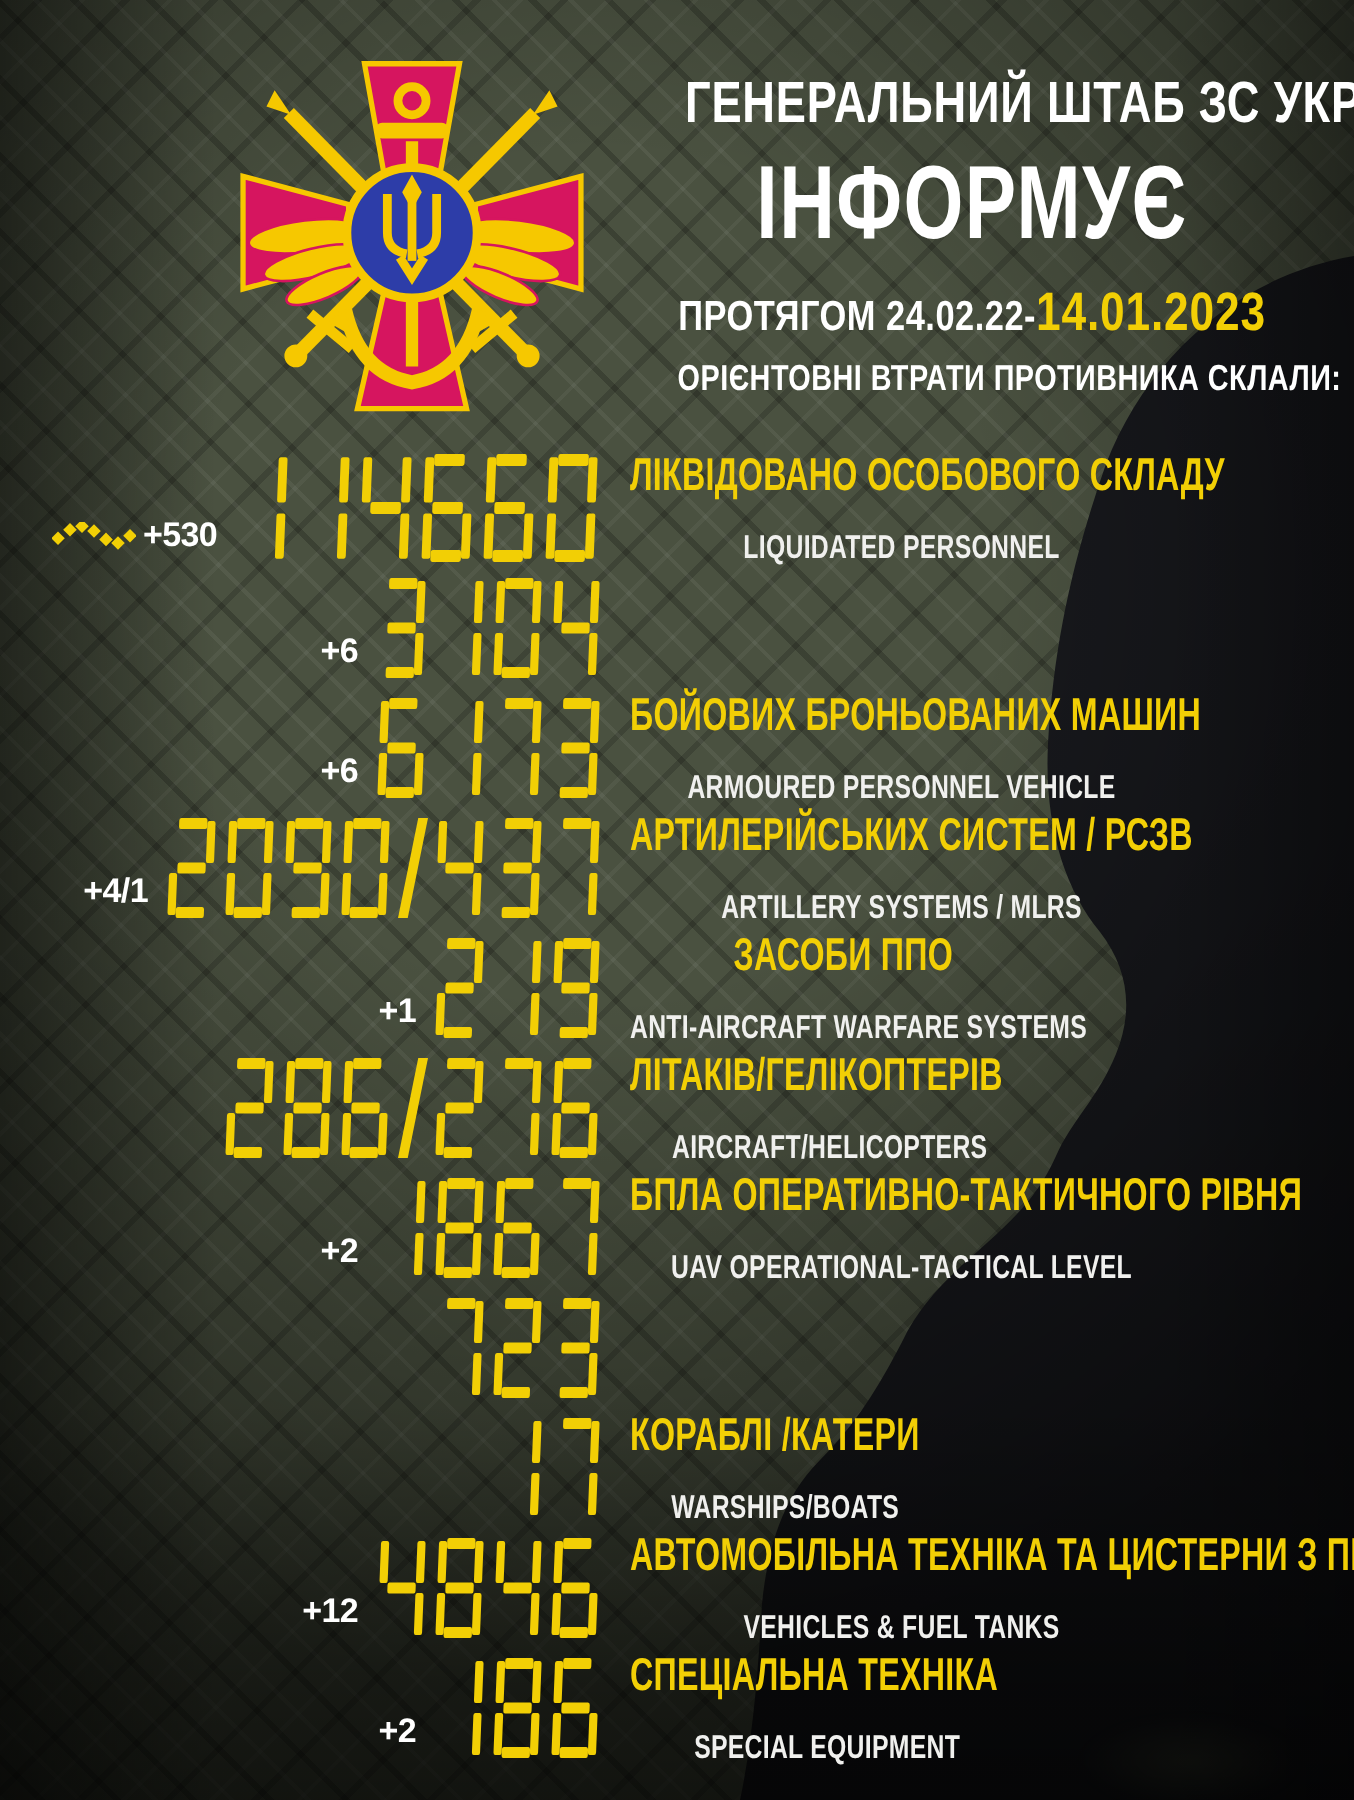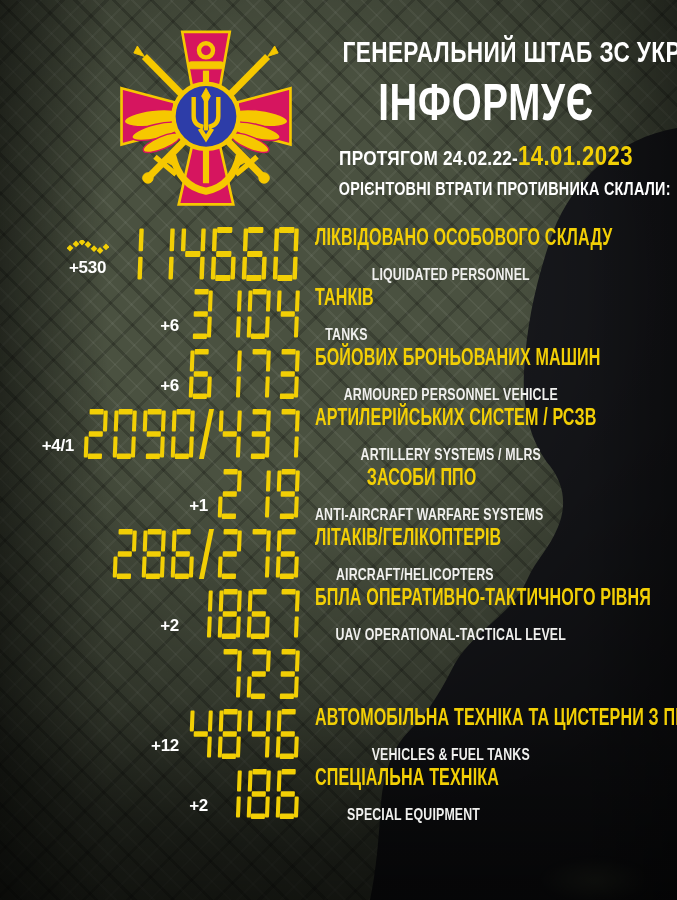--- a/index.html
+++ b/index.html
@@ -50,21 +50,21 @@
     transform:scaleX(.8);transform-origin:50% 50%;letter-spacing:.3px;
   }
 
   
   .list{position:absolute;z-index:4;left:0;top:224px;width:677px;display:flex;flex-direction:column;}
   .row{height:60px;display:flex;align-items:center;}
   .num-cell{
     width:302px;flex:0 0 302px;display:flex;align-items:flex-end;justify-content:flex-end;
     gap:7px;box-sizing:border-box;
   }
-  .approx-delta{display:flex;flex-direction:column;align-items:center;justify-content:flex-end;padding-bottom:3px;gap:3px;}
+  .approx-delta{display:flex;flex-direction:row;align-items:center;justify-content:flex-end;padding-bottom:3px;gap:3px;}
   .delta{color:#fff;font-weight:700;font-size:17px;white-space:nowrap;letter-spacing:-.3px;}
   .digits{display:flex;align-items:flex-end;}
   .dg{display:block;margin:0 1.5px;}
   .labels{display:flex;flex-direction:column;justify-content:center;padding-left:13px;gap:17px;min-width:0;text-align:center;}
   .uk{
     color:#f2cf05;font-weight:700;font-size:23px;line-height:1.0;white-space:nowrap;
     transform:scaleX(.70);transform-origin:0 50%;letter-spacing:.2px;
   }
   .en{
     color:#f0f0ee;font-weight:700;font-size:16.5px;line-height:1.0;white-space:nowrap;
@@ -267,24 +267,20 @@
             <svg class="dg" width="26" height="50" viewBox="-7 0 70 100" preserveAspectRatio="none">
               <g fill="#f2cf05" transform="skewX(-3)">
                 <rect x="0" y="3" width="11" height="42" rx="2.5"></rect>
                 <rect x="49" y="3" width="11" height="42" rx="2.5"></rect>
                 <rect x="11" y="44.5" width="38" height="11" rx="2.5"></rect>
                 <rect x="49" y="55" width="11" height="42" rx="2.5"></rect>
               </g>
             </svg>
           </div>
     </div>
-    <div class="labels">
-      <div class="uk">ТАНКІВ</div>
-      <div class="en">TANKS</div>
-    </div>
   </div>
 
   <div class="row">
     <div class="num-cell">
       <div class="approx-delta">
         <span class="delta">+6</span>
       </div>
       <div class="digits">
             <svg class="dg" width="26" height="50" viewBox="-7 0 70 100" preserveAspectRatio="none">
               <g fill="#f2cf05" transform="skewX(-3)">
@@ -594,20 +590,46 @@
                 <rect x="49" y="3" width="11" height="42" rx="2.5"></rect>
                 <rect x="11" y="44.5" width="38" height="11" rx="2.5"></rect>
                 <rect x="49" y="55" width="11" height="42" rx="2.5"></rect>
                 <rect x="11" y="89" width="38" height="11" rx="2.5"></rect>
               </g>
             </svg>
           </div>
     </div>
   </div>
 
+  <div class="row">
+    <div class="num-cell">
+      <div class="approx-delta">
+        <span class="delta"></span>
+      </div>
+      <div class="digits">
+            <svg class="dg" width="26" height="50" viewBox="-7 0 70 100" preserveAspectRatio="none">
+              <g fill="#f2cf05" transform="skewX(-3)">
+                <rect x="49" y="3" width="11" height="42" rx="2.5"></rect>
+                <rect x="49" y="55" width="11" height="42" rx="2.5"></rect>
+              </g>
+            </svg>
+            <svg class="dg" width="26" height="50" viewBox="-7 0 70 100" preserveAspectRatio="none">
+              <g fill="#f2cf05" transform="skewX(-3)">
+                <rect x="11" y="0" width="38" height="11" rx="2.5"></rect>
+                <rect x="49" y="3" width="11" height="42" rx="2.5"></rect>
+                <rect x="49" y="55" width="11" height="42" rx="2.5"></rect>
+              </g>
+            </svg>
+          </div>
+    </div>
+    <div class="labels">
+      <div class="uk">КОРАБЛІ /КАТЕРИ</div>
+      <div class="en">WARSHIPS/BOATS</div>
+    </div>
+  </div>
 
   <div class="row">
     <div class="num-cell">
       <div class="approx-delta">
         <span class="delta">+12</span>
       </div>
       <div class="digits">
             <svg class="dg" width="26" height="50" viewBox="-7 0 70 100" preserveAspectRatio="none">
               <g fill="#f2cf05" transform="skewX(-3)">
                 <rect x="0" y="3" width="11" height="42" rx="2.5"></rect>

